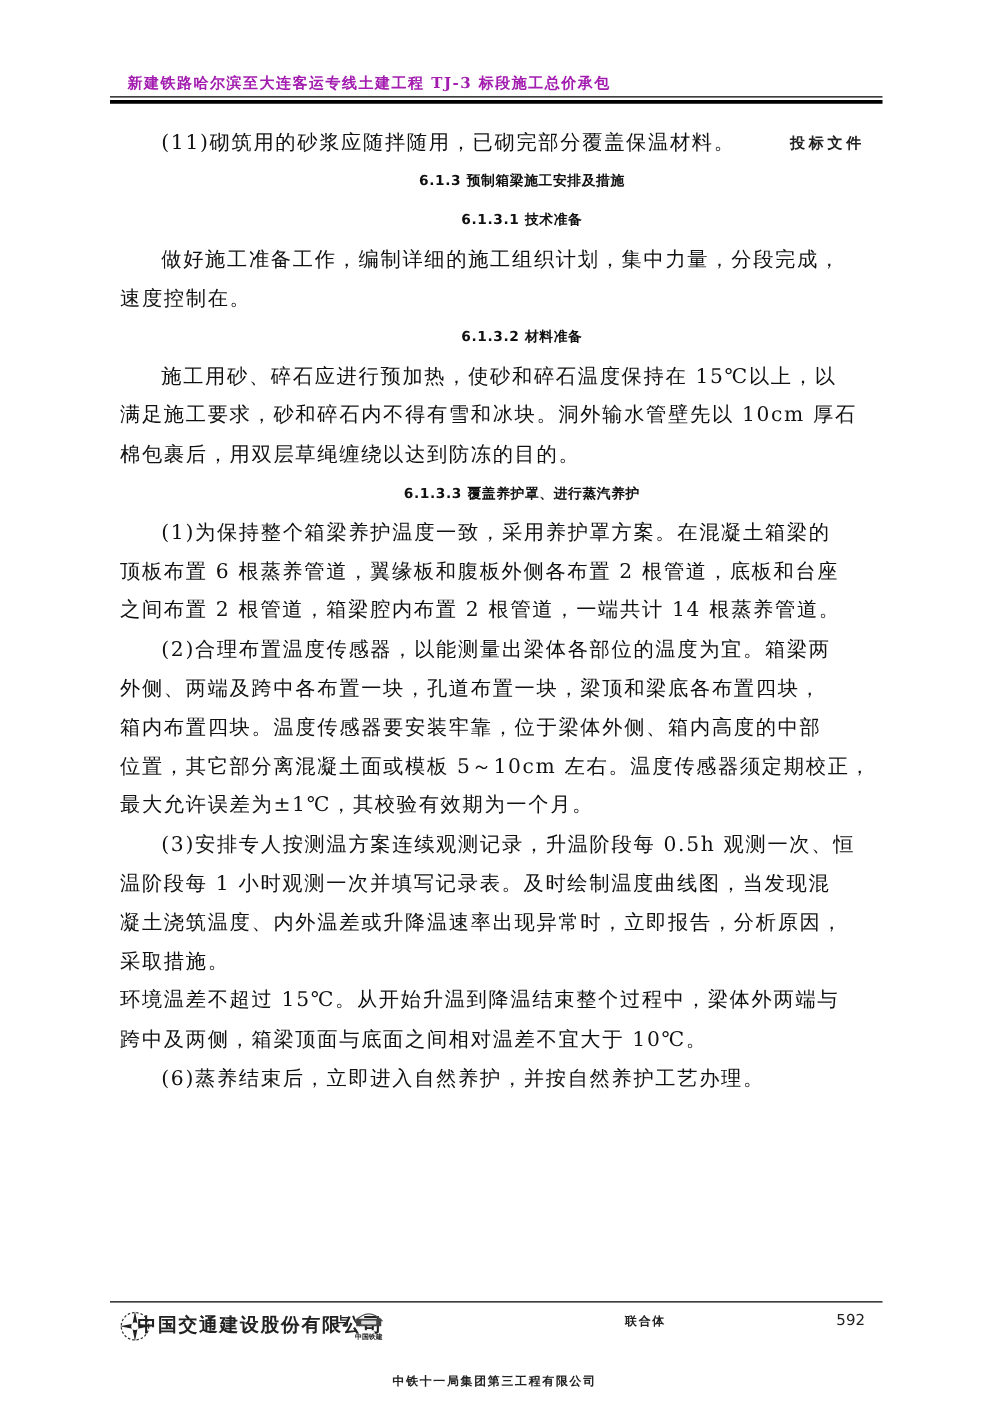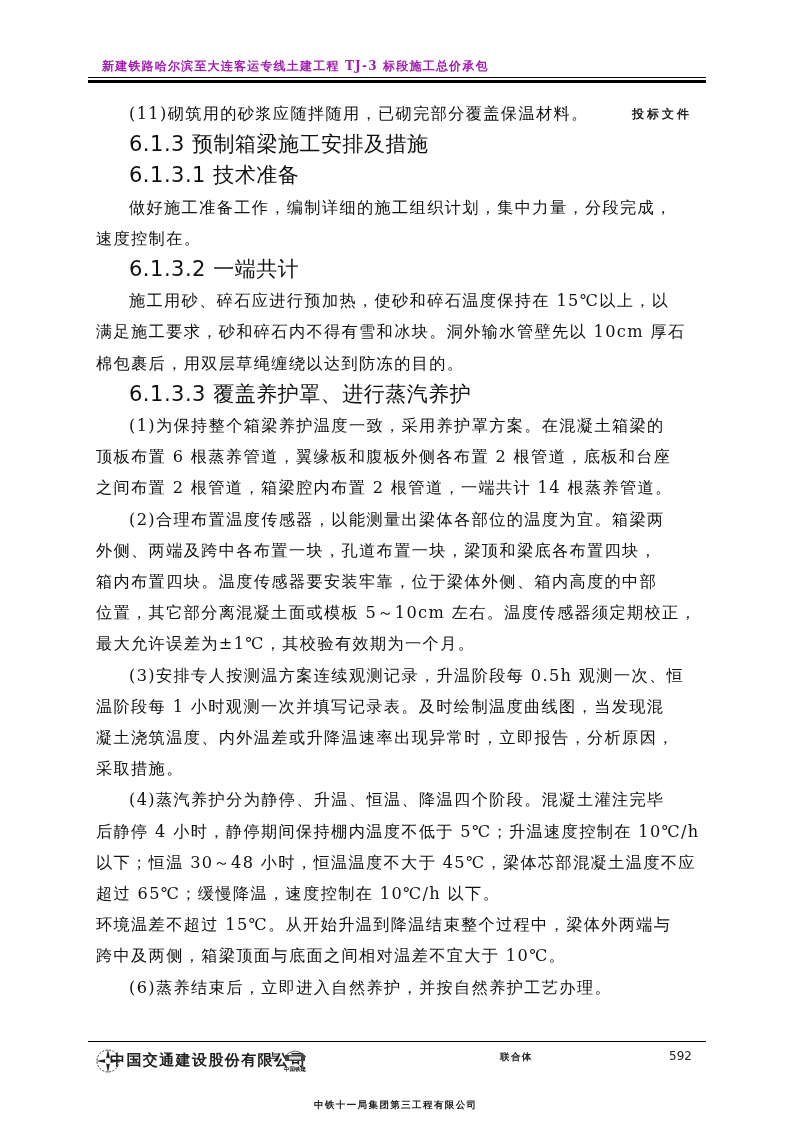--- a/index.html
+++ b/index.html
@@ -7,21 +7,21 @@
          font-family:"DejaVu Serif", "Liberation Serif", serif; color:#111; }
   .header { position:absolute; left:88px; top:56px; width:618px; height:18px; }
   .header-left { position:absolute; left:14px; top:2px; font-size:12px; letter-spacing:1.2px; font-weight:bold; font-family:"DejaVu Serif", serif; color:#a21caf; }
   .header-right { position:absolute; right:14px; top:2px; font-size:12px; letter-spacing:3px; font-weight:bold; color:#222;margin-top:48px; }
   .hline-thin { position:absolute; left:88px; top:77px; width:618px; height:1px; background:#000; }
   .hline-thick { position:absolute; left:88px; top:80px; width:618px; height:3px; background:#000; }
 
   .content { position:absolute; left:96px; top:98px; width:610px; }
   .p { font-size:16.2px; line-height:31.2px; letter-spacing:1.35px; margin:0; text-align:justify; white-space:nowrap; }
   .indent { padding-left:33px; }
-  .h { font-family:"DejaVu Sans", "Liberation Sans", sans-serif; font-weight:normal; font-size:21px; line-height:31.2px; padding-left:33px; margin:0; letter-spacing:0.5px; }
+  .h { font-family:"DejaVu Sans", "Liberation Sans", sans-serif; font-weight:bold; font-size:11px; line-height:31.2px; padding-left:33px; margin:0; letter-spacing:0.5px;text-align:center; }
   .line { display:block; }
 
   .fline { position:absolute; left:88px; top:1041px; width:618px; height:1px; background:#000; }
   .footer { position:absolute; left:88px; top:1045px; width:618px; height:32px; }
   .logo1 { position:absolute; left:6px; top:2px; width:28px; height:28px; }
   .f-text1 { position:absolute; left:22px; top:6px; font-size:15px; font-weight:bold; letter-spacing:1.4px; color:#222; }
   .f-with { position:absolute; left:182px; top:6px; font-size:9.5px; font-weight:bold; color:#222; }
   .logo2 { position:absolute; left:192px; top:0px; width:30px; height:28px; }
   .f-text2 { position:absolute; left:226px; top:6px; font-size:9.5px; font-weight:bold; letter-spacing:1.4px; color:#222;margin-top:48px; }
   .f-joint { position:absolute; left:412px; top:6px; font-size:9.5px; font-weight:bold; letter-spacing:1.4px; color:#222; }
@@ -38,21 +38,21 @@
 <div class="hline-thick"></div>
 
 <div class="content">
   <p class="p indent">(11)砌筑用的砂浆应随拌随用，已砌完部分覆盖保温材料。</p>
   <p class="h">6.1.3 预制箱梁施工安排及措施</p>
   <p class="h">6.1.3.1 技术准备</p>
   <div class="p">
     <span class="line indent">做好施工准备工作，编制详细的施工组织计划，集中力量，分段完成，</span>
     <span class="line">速度控制在。</span>
   </div>
-  <p class="h">6.1.3.2 一端共计</p>
+  <p class="h">6.1.3.2 材料准备</p>
   <div class="p">
     <span class="line indent">施工用砂、碎石应进行预加热，使砂和碎石温度保持在 15℃以上，以</span>
     <span class="line">满足施工要求，砂和碎石内不得有雪和冰块。洞外输水管壁先以 10cm 厚石</span>
     <span class="line">棉包裹后，用双层草绳缠绕以达到防冻的目的。</span>
   </div>
   <p class="h">6.1.3.3  覆盖养护罩、进行蒸汽养护</p>
   <div class="p">
     <span class="line indent">(1)为保持整个箱梁养护温度一致，采用养护罩方案。在混凝土箱梁的</span>
     <span class="line">顶板布置 6 根蒸养管道，翼缘板和腹板外侧各布置 2 根管道，底板和台座</span>
     <span class="line">之间布置 2 根管道，箱梁腔内布置 2 根管道，一端共计 14 根蒸养管道。</span>
@@ -62,26 +62,20 @@
     <span class="line">外侧、两端及跨中各布置一块，孔道布置一块，梁顶和梁底各布置四块，</span>
     <span class="line">箱内布置四块。温度传感器要安装牢靠，位于梁体外侧、箱内高度的中部</span>
     <span class="line">位置，其它部分离混凝土面或模板 5～10cm 左右。温度传感器须定期校正，</span>
     <span class="line">最大允许误差为±1℃，其校验有效期为一个月。</span>
   </div>
   <div class="p">
     <span class="line indent">(3)安排专人按测温方案连续观测记录，升温阶段每 0.5h 观测一次、恒</span>
     <span class="line">温阶段每 1 小时观测一次并填写记录表。及时绘制温度曲线图，当发现混</span>
     <span class="line">凝土浇筑温度、内外温差或升降温速率出现异常时，立即报告，分析原因，</span>
     <span class="line">采取措施。</span>
-  </div>
-  <div class="p">
-    <span class="line indent">(4)蒸汽养护分为静停、升温、恒温、降温四个阶段。混凝土灌注完毕</span>
-    <span class="line">后静停 4 小时，静停期间保持棚内温度不低于 5℃；升温速度控制在 10℃/h</span>
-    <span class="line">以下；恒温 30～48 小时，恒温温度不大于 45℃，梁体芯部混凝土温度不应</span>
-    <span class="line">超过 65℃；缓慢降温，速度控制在 10℃/h 以下。</span>
   </div>
   <div class="p">
     <span class="line">环境温差不超过 15℃。从开始升温到降温结束整个过程中，梁体外两端与</span>
     <span class="line">跨中及两侧，箱梁顶面与底面之间相对温差不宜大于 10℃。</span>
   </div>
   <p class="p indent">(6)蒸养结束后，立即进入自然养护，并按自然养护工艺办理。</p>
 </div>
 
 <div class="fline"></div>
 <div class="footer">

